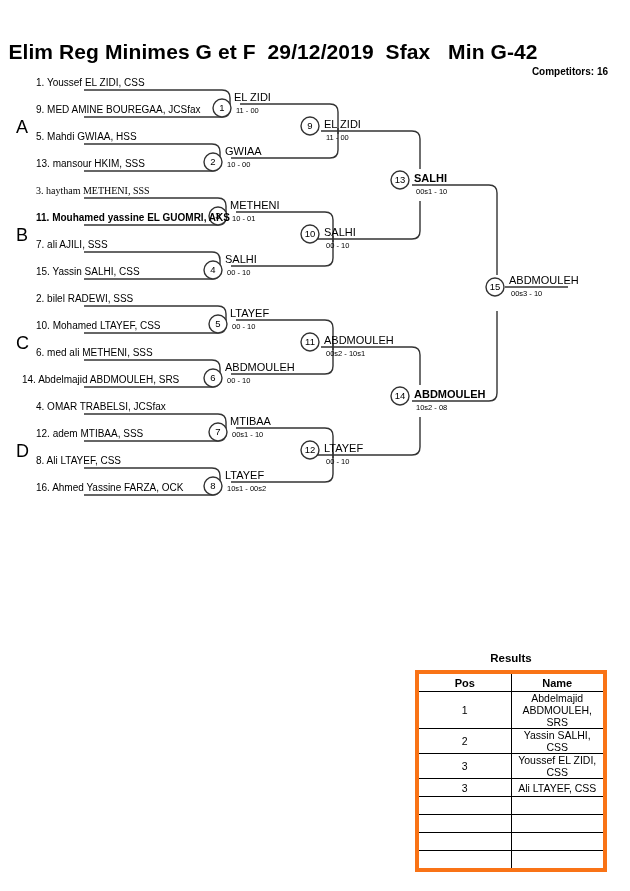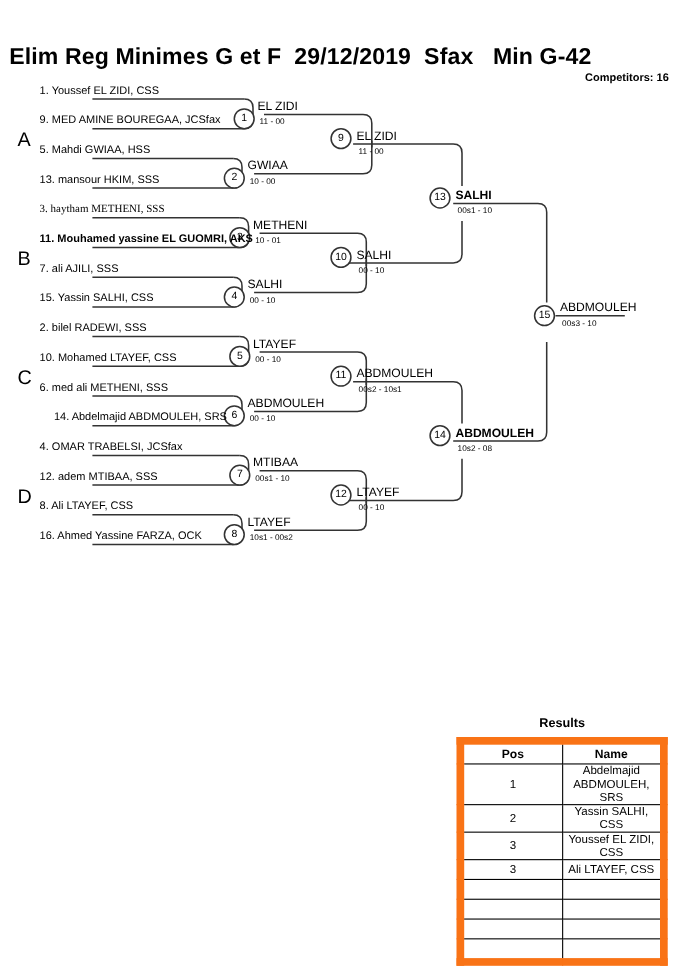--- a/index.html
+++ b/index.html
@@ -93,21 +93,21 @@
   }
   #results-caption {
     text-align: center;
     font-size: 11.5px;
     font-weight: bold;
     margin-bottom: 6px;
   }
   table.results {
     border-collapse: collapse;
     width: 192px;
-    border: 7px solid #f97316;
+    border: 4px solid #f97316;
     table-layout: fixed;
   }
   table.results th, table.results td {
     border: 1px solid #000;
     height: 17px;
     font-size: 10.5px;
     font-weight: normal;
     padding: 0 4px;
   }
   table.results th {
@@ -213,21 +213,21 @@
   <div class="ename" style="left:36px; top:104px;">9. MED AMINE BOUREGAA, JCSfax</div>
   <div class="ename" style="left:36px; top:131px;">5. Mahdi GWIAA, HSS</div>
   <div class="ename" style="left:36px; top:158px;">13. mansour HKIM, SSS</div>
   <div class="ename" style="left:36px; top:185px;font-family:Liberation Serif, serif;">3. haytham METHENI, SSS</div>
   <div class="ename" style="left:36px; top:212px;font-weight:bold;">11. Mouhamed yassine EL GUOMRI, AKS</div>
   <div class="ename" style="left:36px; top:239px;">7. ali AJILI, SSS</div>
   <div class="ename" style="left:36px; top:266px;">15. Yassin SALHI, CSS</div>
   <div class="ename" style="left:36px; top:293px;">2. bilel RADEWI, SSS</div>
   <div class="ename" style="left:36px; top:320px;">10. Mohamed LTAYEF, CSS</div>
   <div class="ename" style="left:36px; top:347px;">6. med ali METHENI, SSS</div>
-  <div class="ename" style="left:49px; top:374px;text-align:right;">14. Abdelmajid ABDMOULEH, SRS</div>
+  <div class="ename" style="left:22px; top:374px;text-align:right;">14. Abdelmajid ABDMOULEH, SRS</div>
   <div class="ename" style="left:36px; top:401px;">4. OMAR TRABELSI, JCSfax</div>
   <div class="ename" style="left:36px; top:428px;">12. adem MTIBAA, SSS</div>
   <div class="ename" style="left:36px; top:455px;">8. Ali LTAYEF, CSS</div>
   <div class="ename" style="left:36px; top:482px;">16. Ahmed Yassine FARZA, OCK</div>
 
   <div class="boutnum" style="left:213px; top:99px;">1</div>
   <div class="boutnum" style="left:204px; top:153px;">2</div>
   <div class="boutnum" style="left:209px; top:207px;">3</div>
   <div class="boutnum" style="left:204px; top:261px;">4</div>
   <div class="boutnum" style="left:209px; top:315px;">5</div>

